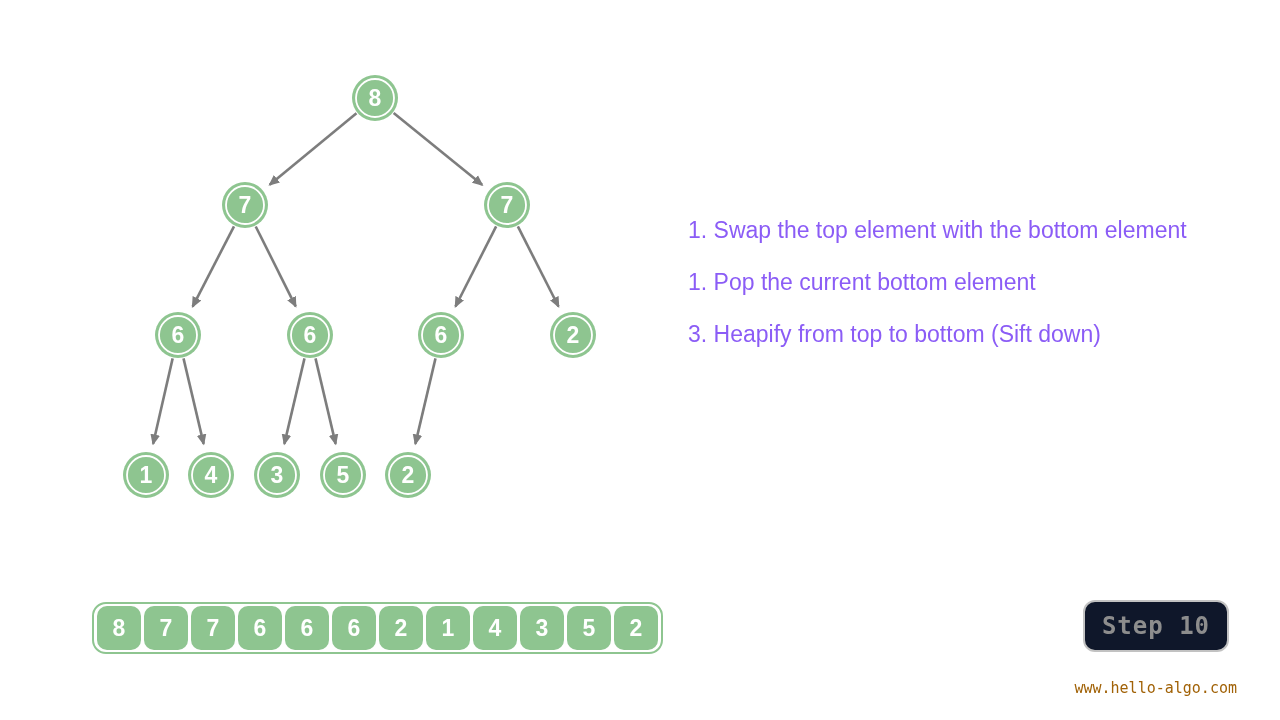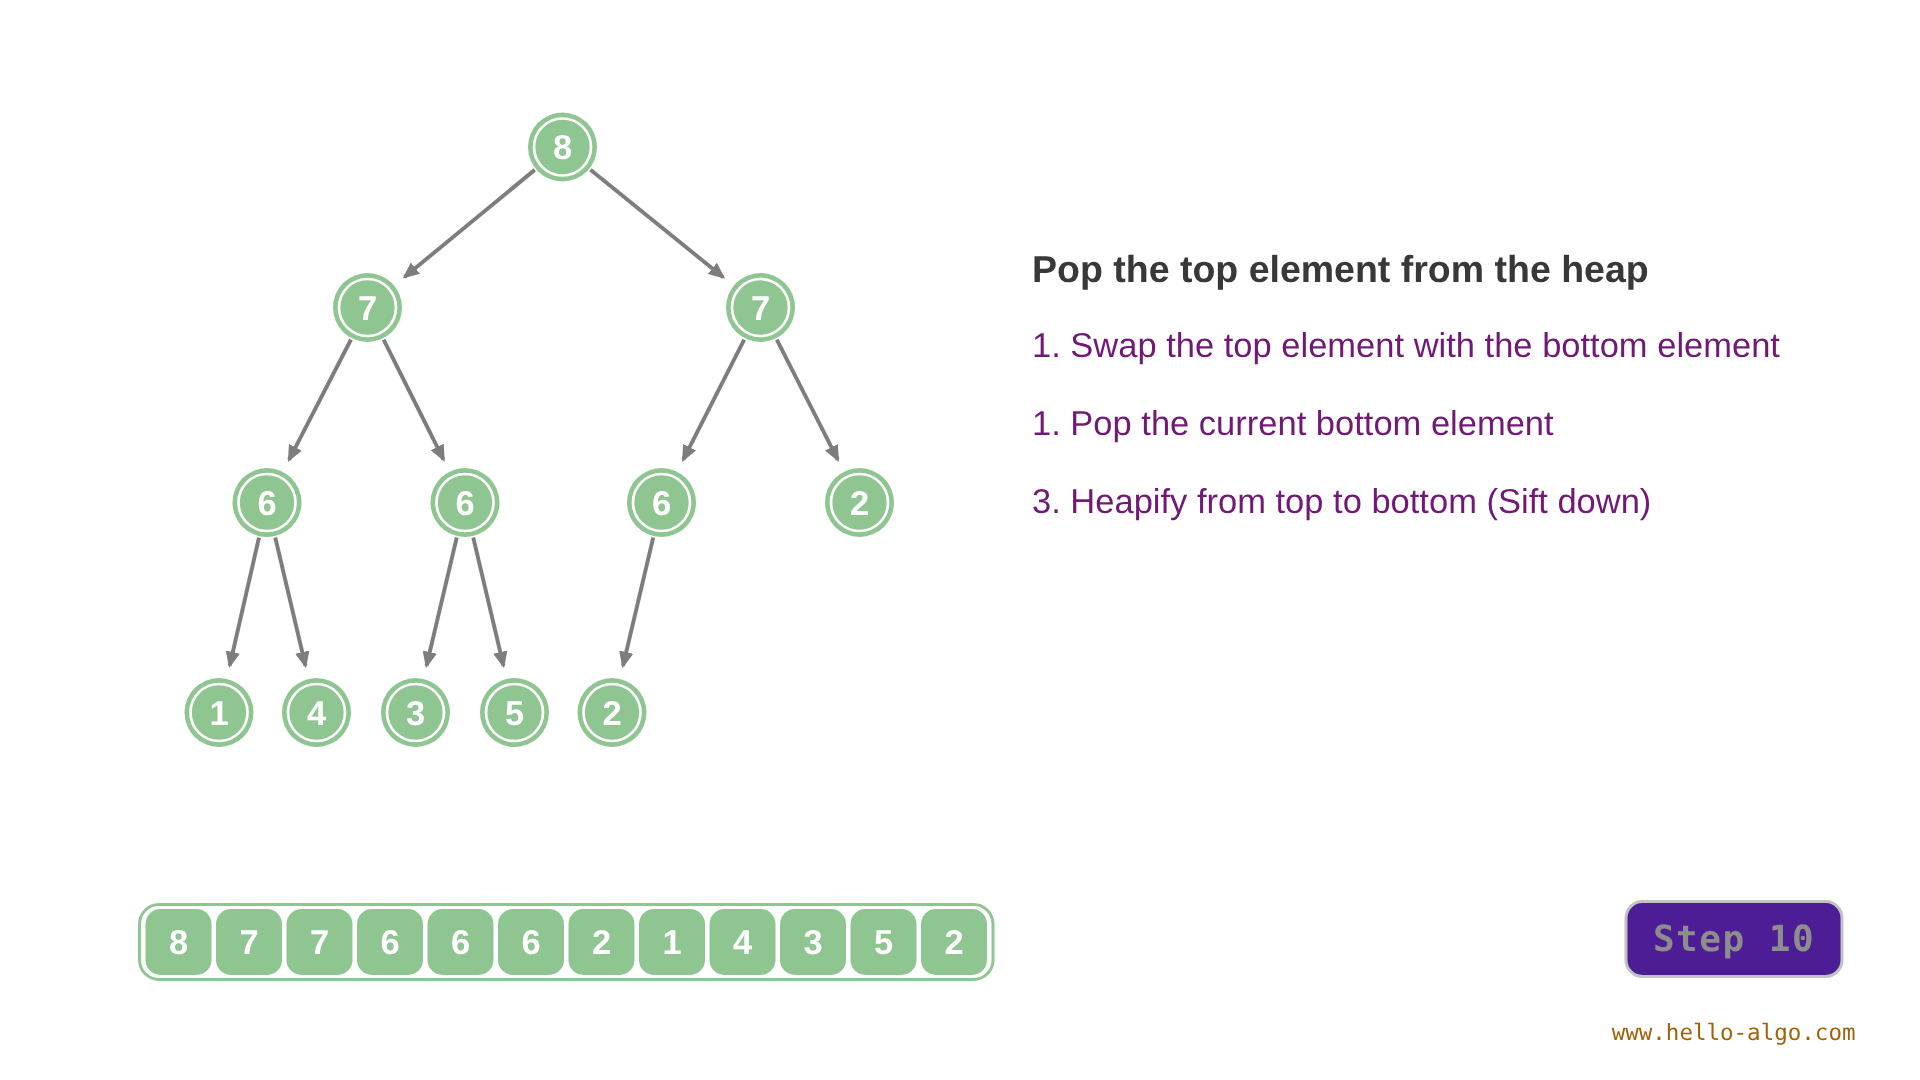--- a/index.html
+++ b/index.html
@@ -10,41 +10,41 @@
   #tree-svg{position:absolute;left:0;top:0;}
   #tree-svg text{
     font-family:"Liberation Sans",sans-serif;font-size:23px;font-weight:bold;
     fill:#ffffff;text-anchor:middle;
   }
   .panel-title{
     position:absolute;left:688px;top:165px;
     font-size:25px;font-weight:bold;color:#383838;line-height:30px;
   }
   .step-item{
-    position:absolute;left:688px;font-size:23px;line-height:30px;color:#701a75;
+    position:absolute;left:688px;font-size:23px;line-height:30px;color:#8b5cf6;
   }
   #note-box{
     position:absolute;left:692px;top:372px;width:411px;height:85px;
     background:#e5e5e5;border-radius:18px;box-sizing:border-box;
     padding:13px 20px 0 26px;font-size:22px;line-height:29px;color:#3c3c3c;
     white-space:pre-line;
   }
   #array-box{
     position:absolute;left:92px;top:602px;
     border:2px solid #8ec590;border-radius:14px;background:#ffffff;
     padding:2px 3px;display:flex;gap:3px;box-sizing:border-box;
   }
   .array-cell{
     width:44px;height:44px;background:#8ec590;border-radius:10px;
     display:flex;align-items:center;justify-content:center;
     color:#ffffff;font-size:23px;font-weight:bold;
   }
   #step-indicator{
     position:absolute;left:1083px;top:600px;width:146px;height:52px;
-    box-sizing:border-box;border:2px solid #c2c2c2;border-radius:12px;background:#4c1d95;
+    box-sizing:border-box;border:2px solid #c2c2c2;border-radius:12px;background:#0f172a;
     display:flex;align-items:center;justify-content:center;
     font-family:"DejaVu Sans Mono",monospace;font-size:24px;font-weight:bold;
     color:#8d8d8d;letter-spacing:1px;
   }
   #watermark{
     position:absolute;right:43px;top:679px;
     font-family:"DejaVu Sans Mono",monospace;font-size:15px;color:#a16207;
   }
 </style>
 </head>
@@ -128,21 +128,20 @@
           <text x="343" y="475" dy="0.35em">5</text>
         </g>
         <g>
           <circle cx="408" cy="475" r="23" fill="#8ec590"></circle>
           <circle cx="408" cy="475" r="19" fill="none" stroke="#ffffff" stroke-width="1.8"></circle>
           <text x="408" y="475" dy="0.35em">2</text>
         </g>
       </g>
   </svg>
 
-  <div class="panel-title">Pop the top element from the heap</div>
   <div id="steps-list">
       <div class="step-item" style="top: 215px;">1. Swap the top element with the bottom element</div>
       <div class="step-item" style="top: 267px;">1. Pop the current bottom element</div>
       <div class="step-item" style="top: 319px; text-align: right;">3. Heapify from top to bottom (Sift down)</div>
     </div>
 
 
   <div id="array-box">
       <div class="array-cell">8</div>
       <div class="array-cell">7</div>

